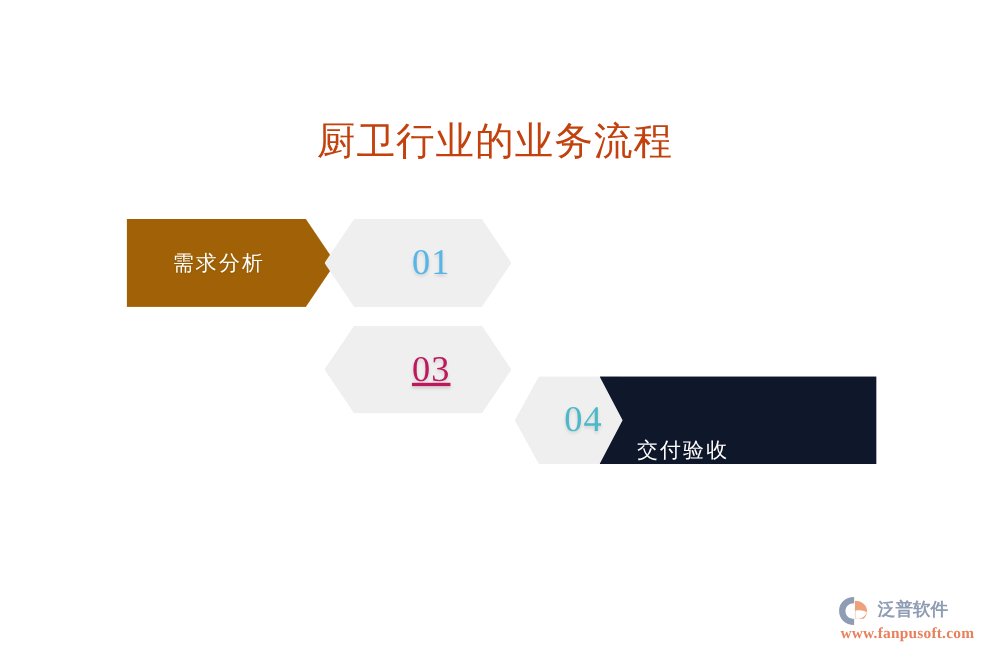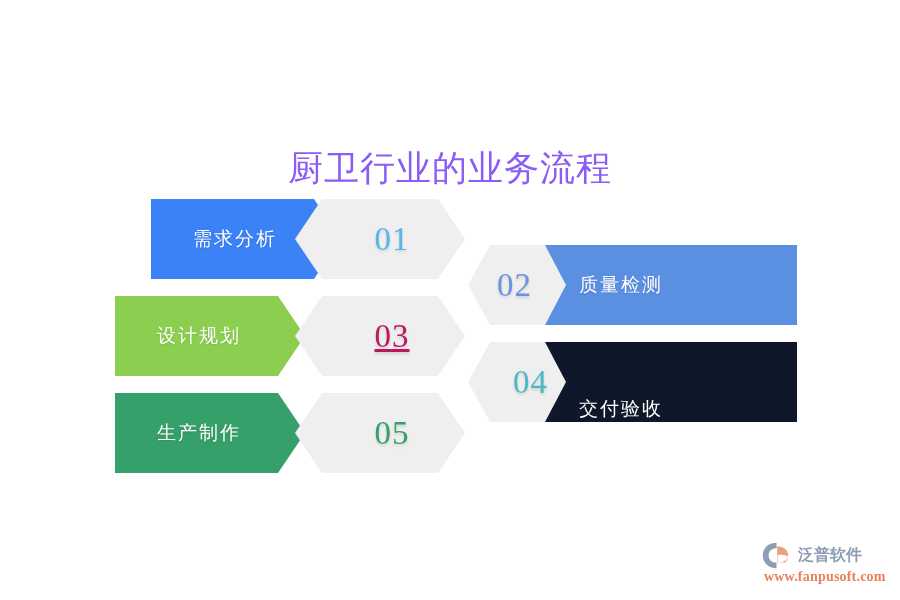--- a/index.html
+++ b/index.html
@@ -18,24 +18,23 @@
   
   #page-title {
     position: absolute;
     left: 0;
     top: 107px;
     width: 900px;
     text-align: center;
     font-family: "Liberation Serif", "DejaVu Serif", serif;
     font-size: 35px;
     line-height: 44px;
-    color: #8b5cf6;
+    color: #c2410c;
     letter-spacing: 1px;
     white-space: nowrap;
-    margin-top: 40px;
   }
 
   
   #flow-diagram {
     position: absolute;
     left: 0;
     top: 0;
     width: 900px;
     height: 600px;
   }
@@ -155,63 +154,44 @@
   }
 </style>
 </head>
 <body>
 
 <div id="page-title">厨卫行业的业务流程</div>
 
 <div id="flow-diagram">
 
   <div class="flow-row row-left" style="left:0; top:199px; width:900px;">
-    <div class="flow-bar" style="background:#3b82f6;margin-left:36px;">
+    <div class="flow-bar" style="background:#a16207;">
       <span class="flow-bar-label">需求分析</span>
     </div>
     <div class="flow-hex">
       <span class="flow-number" style="color:#56b6e8;text-align:center;">01</span>
     </div>
   </div>
 
-  <div class="flow-row row-right" style="left:0; top:245px; width:900px;">
-    <div class="flow-hex">
-      <span class="flow-number" style="color:#6b93e0;">02</span>
-    </div>
-    <div class="flow-bar" style="background:#5b8fe2;">
-      <span class="flow-bar-label">质量检测</span>
-    </div>
-  </div>
 
   <div class="flow-row row-left" style="left:0; top:296px; width:900px;">
-    <div class="flow-bar" style="background:#8ccf50;">
-      <span class="flow-bar-label">设计规划</span>
-    </div>
     <div class="flow-hex">
       <span class="flow-number" style="color:#be185d;text-decoration:underline;">03</span>
     </div>
   </div>
 
   <div class="flow-row row-right" style="left:0; top:342px; width:900px;">
     <div class="flow-hex">
       <span class="flow-number" style="color:#4bb9c8;margin-left:32px;">04</span>
     </div>
     <div class="flow-bar" style="background:#0f172a;align-items:flex-end;">
       <span class="flow-bar-label">交付验收</span>
     </div>
   </div>
 
-  <div class="flow-row row-left" style="left:0; top:393px; width:900px;">
-    <div class="flow-bar" style="background:#35a069;">
-      <span class="flow-bar-label">生产制作</span>
-    </div>
-    <div class="flow-hex">
-      <span class="flow-number" style="color:#35a069;">05</span>
-    </div>
-  </div>
 
 </div>
 
 <div id="brand-logo">
   <span id="brand-mark">
     <svg width="34" height="27" viewBox="0 0 34 27" xmlns="http://www.w3.org/2000/svg">
       <path d="M14.5 0.8 C6.5 0.8 0.8 6.2 0.8 13.4 C0.8 20.6 6.5 26.2 14.5 26.2 L14.5 20.6 C9.8 20.6 6.6 17.6 6.6 13.4 C6.6 9.2 9.8 6.3 14.5 6.3 Z" fill="#8e9cb4"></path>
       <path d="M15.2 4.2 C21.5 4.2 26.2 8.3 26.2 13.6 C26.2 16.3 25.0 18.7 23.0 20.4 L15.2 20.4 Z" fill="#eda27c"></path>
       <path d="M15.6 13.2 C19.6 12.2 23.4 12.9 26.0 14.6 C24.9 18.1 21.5 20.6 17.2 20.6 L15.6 20.6 Z" fill="#ffffff"></path>
     </svg>

